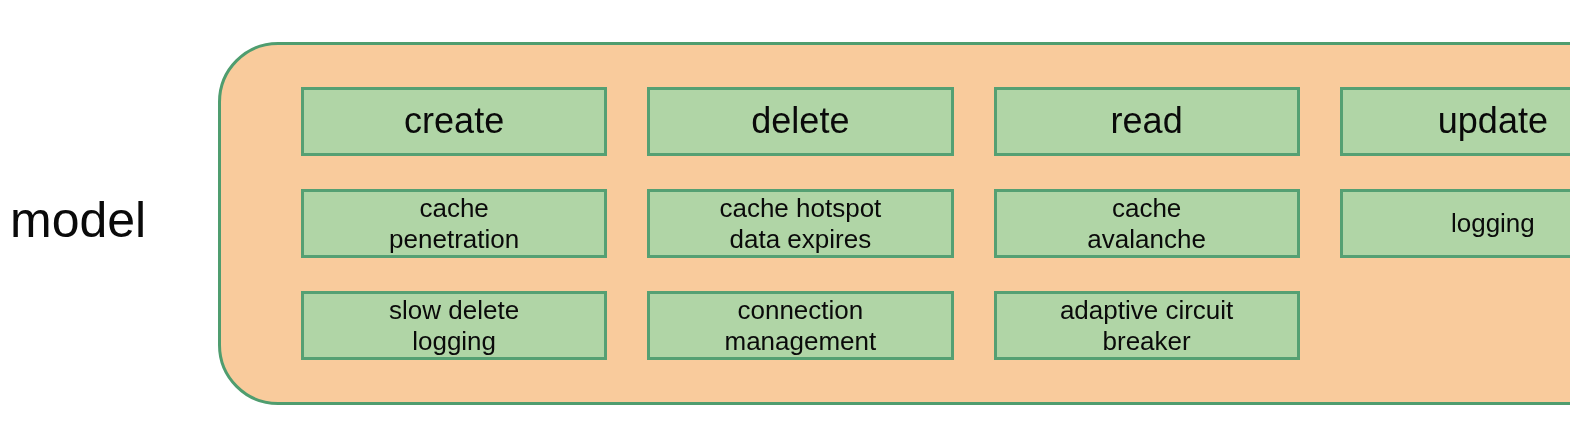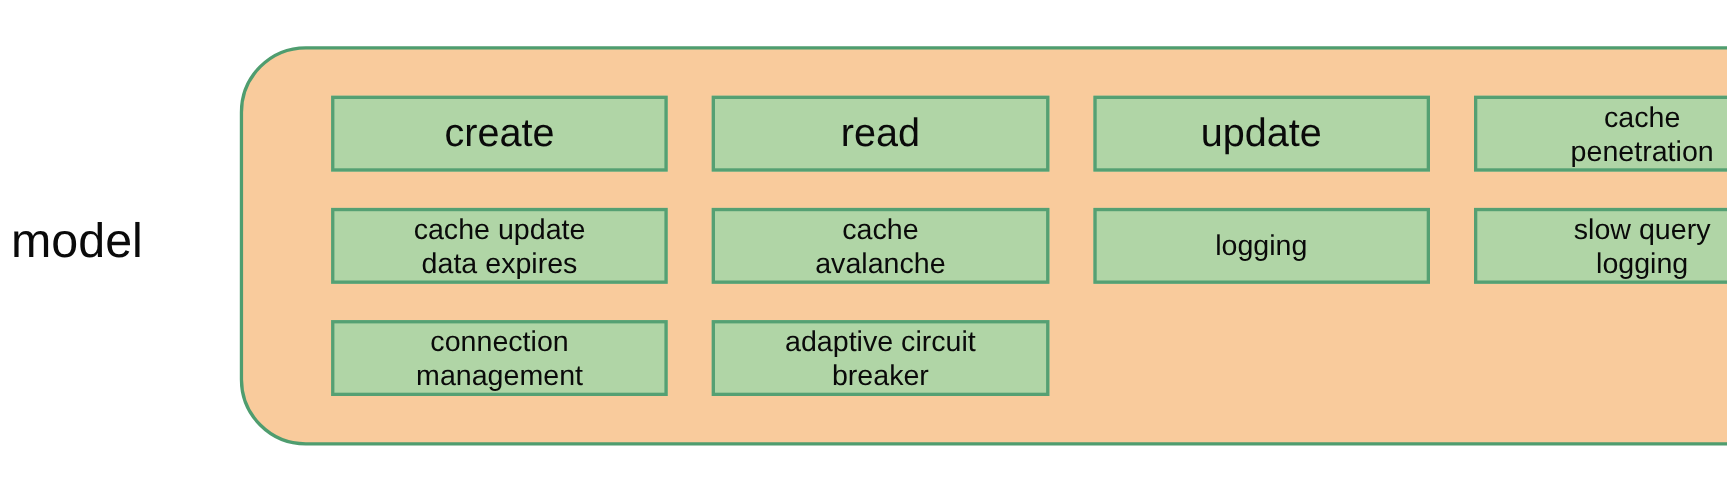--- a/index.html
+++ b/index.html
@@ -21,21 +21,21 @@
   }
   .stage {
     position: relative;
     width: 1570px;
     height: 440px;
   }
   .model-label {
     position: absolute;
     left: 10px;
     top: 190px;
-    font-size: 44px;
+    font-size: 50px;
     line-height: 60px;
     color: var(--text-color);
     white-space: nowrap;
   }
   .container {
     position: absolute;
     left: 218px;
     top: 42px;
     width: 1511px;
     height: 363px;
@@ -70,32 +70,33 @@
 </head>
 <body>
 
 <div class="stage">
 
   <div class="model-label">model</div>
 
   <div class="container">
 
     <div class="cell large">create</div>
+    <div class="cell large">delete</div>
     <div class="cell large">read</div>
     <div class="cell large">update</div>
 
     <div class="cell">cache
 penetration</div>
-    <div class="cell">cache update
+    <div class="cell">cache hotspot
 data expires</div>
     <div class="cell">cache
 avalanche</div>
 
     <div class="cell">logging</div>
-    <div class="cell">slow query
+    <div class="cell">slow delete
 logging</div>
     <div class="cell">connection
 management</div>
     <div class="cell">adaptive circuit
 breaker</div>
 
   </div>
 </div>
 
 </body></html>

